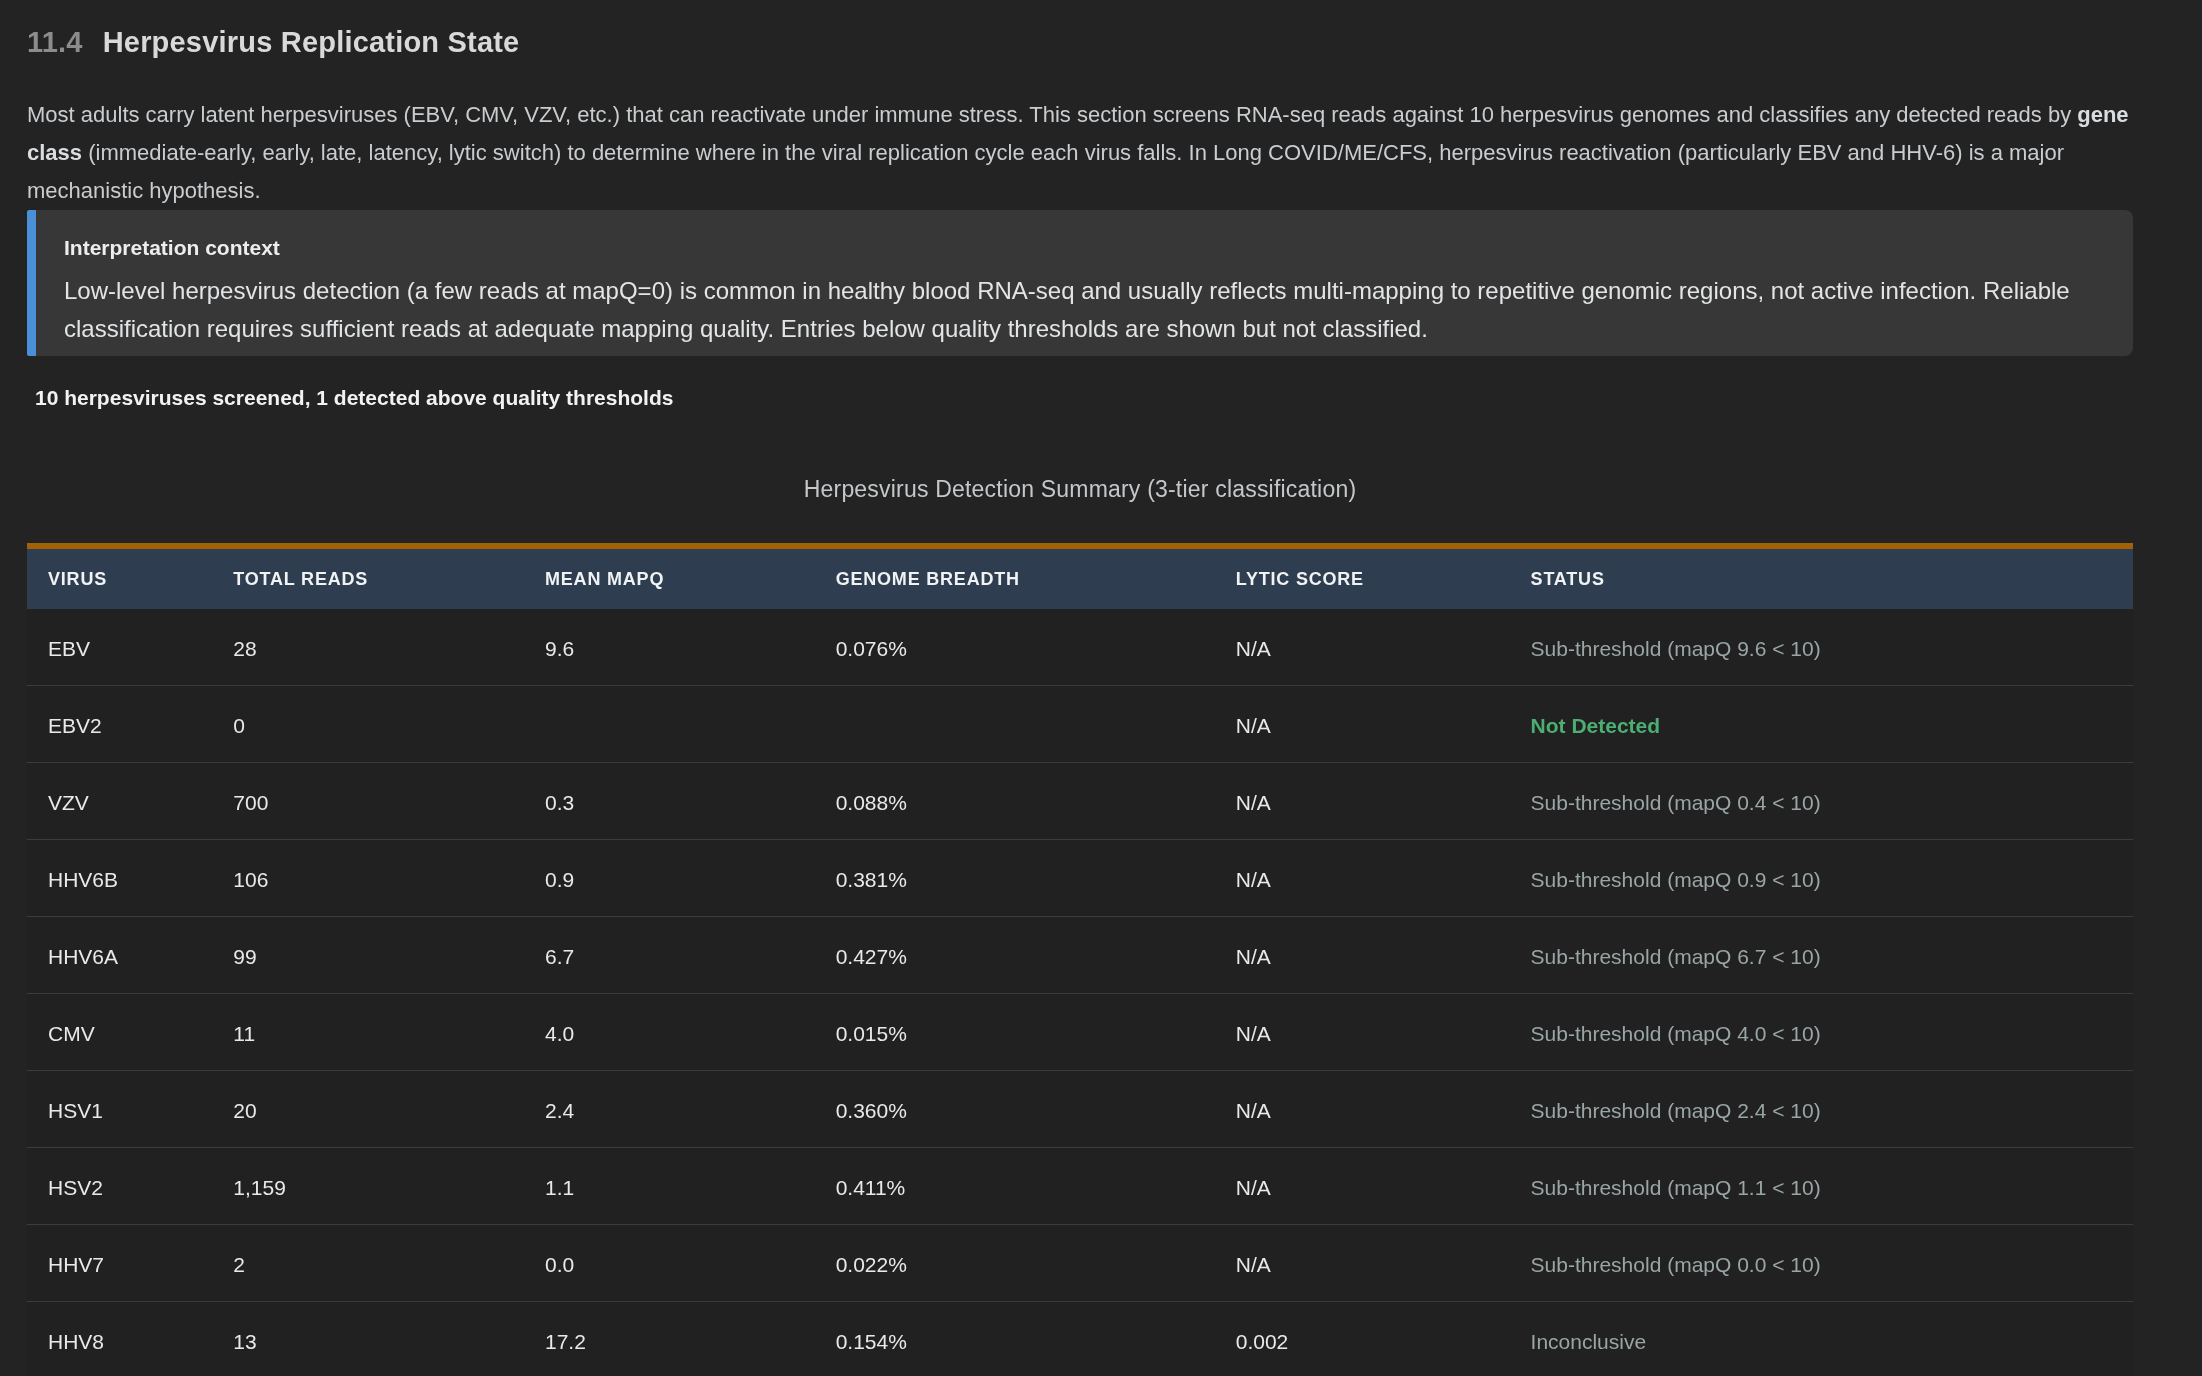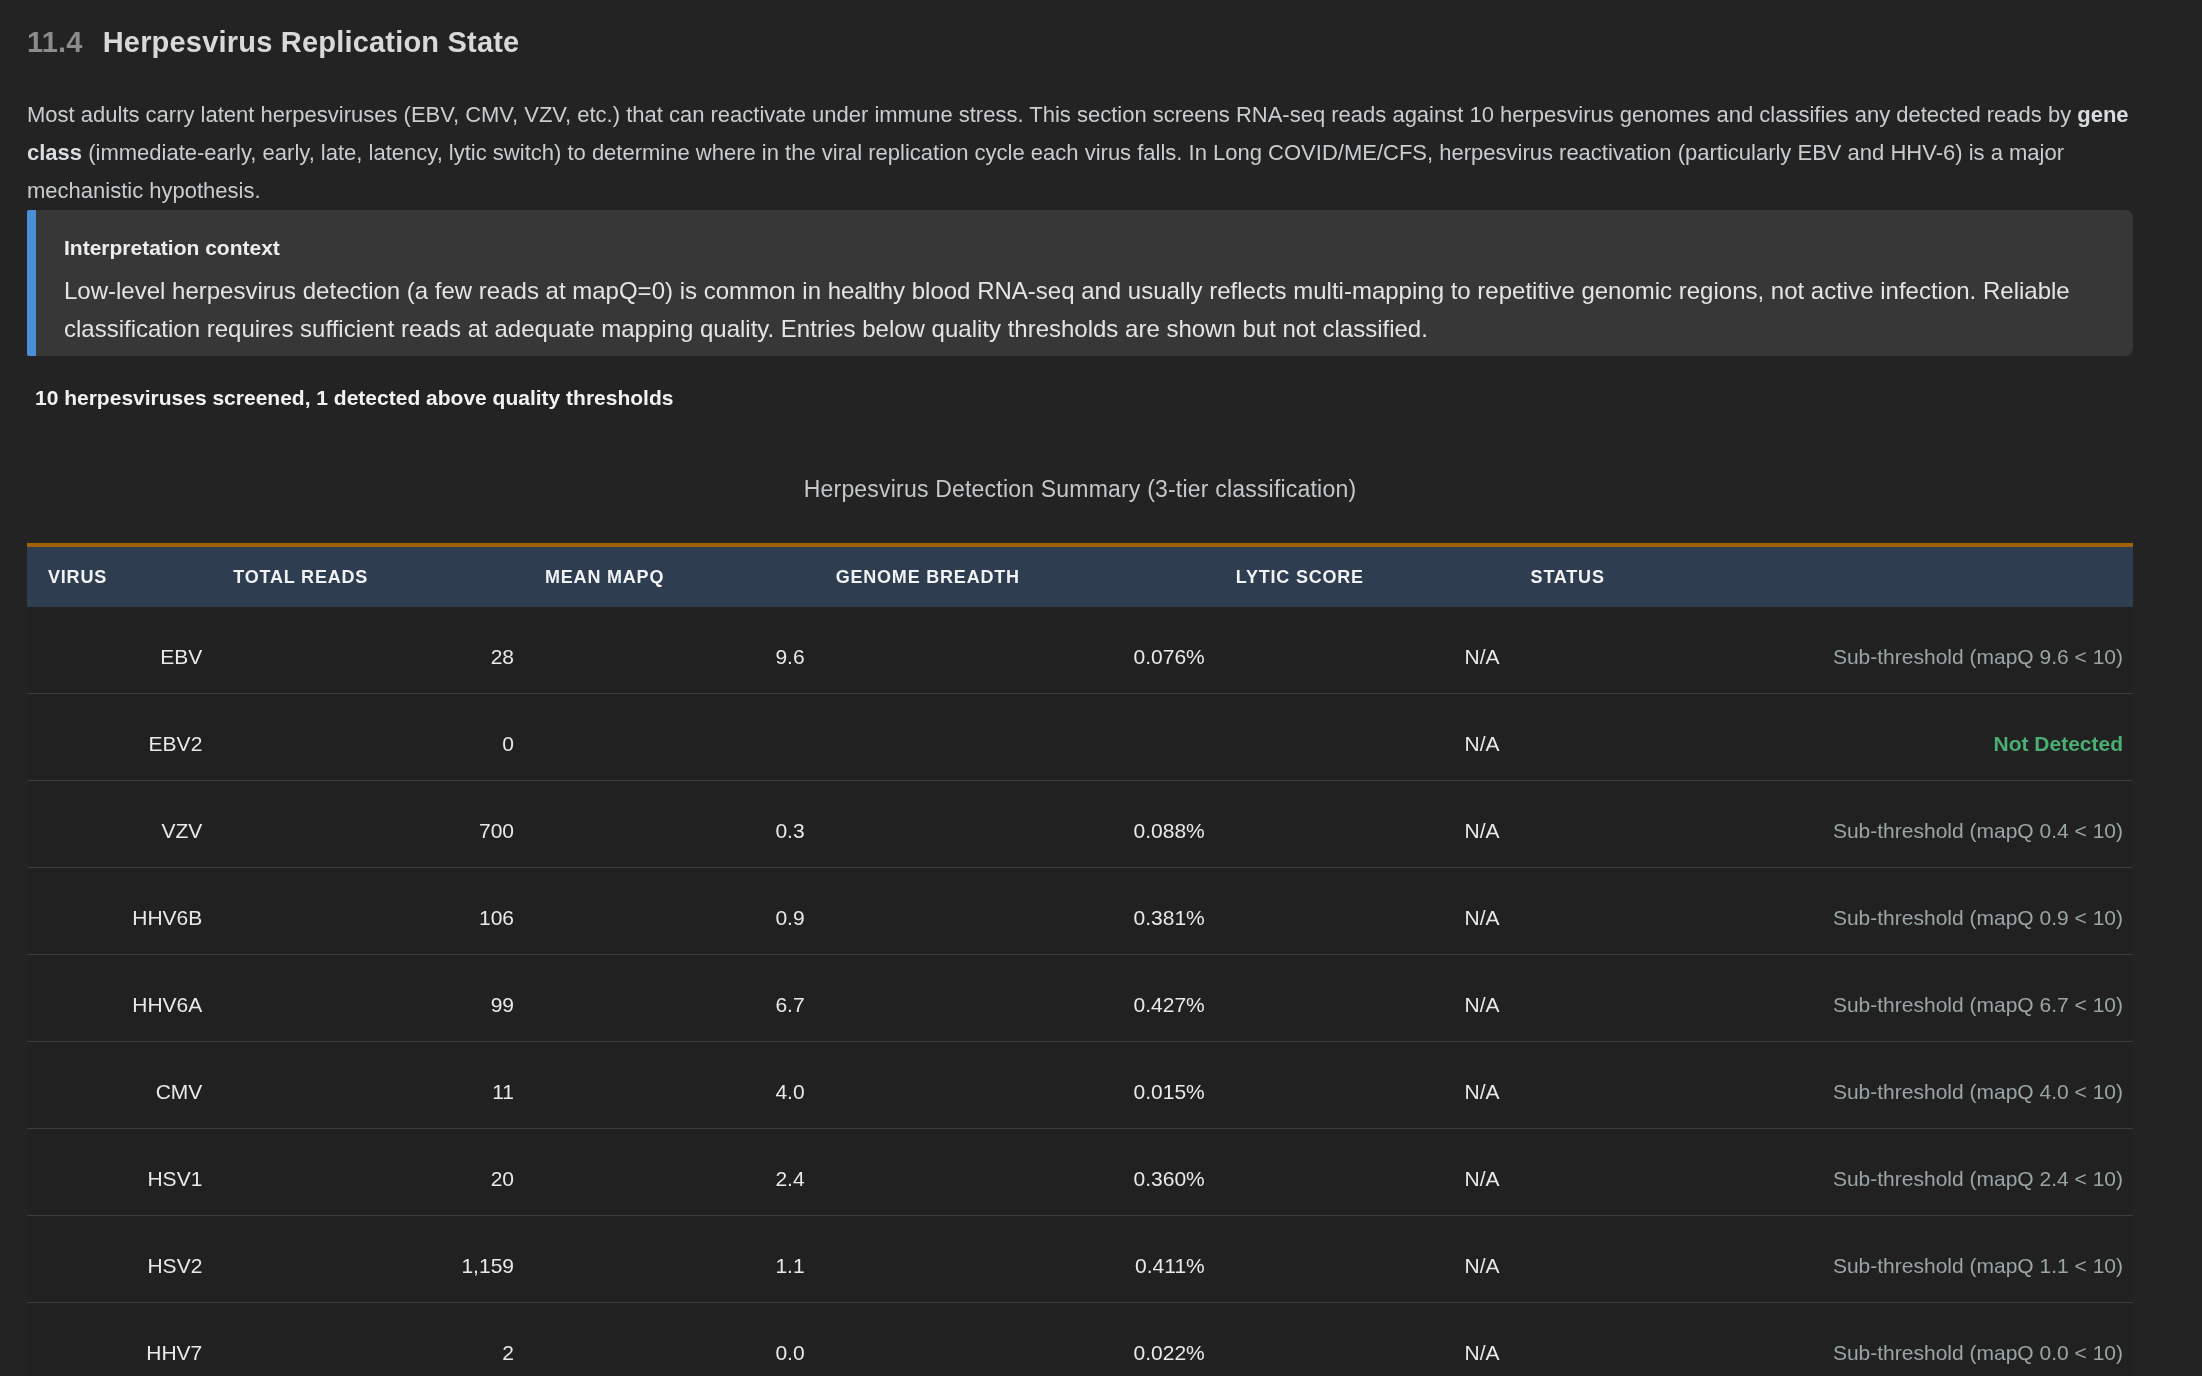--- a/index.html
+++ b/index.html
@@ -61,33 +61,33 @@
     background:#212121;
   }
   col.c-virus{width:8.8%;}
   col.c-reads{width:14.8%;}
   col.c-mapq{width:13.8%;}
   col.c-breadth{width:19.0%;}
   col.c-lytic{width:14.0%;}
   col.c-status{width:29.6%;}
   thead tr{
     background:var(--thead-bg);
-    border-top:4px solid #a16207;
+    border-top:6px solid #a16207;
   }
   th{
     text-align:left;font-size:18px;font-weight:bold;
     color:var(--thead-text);text-transform:uppercase;
     letter-spacing:0.8px;
     padding:20px 10px 19px 21px;
   }
   td{
     font-size:21px;color:var(--cell-text);
-    padding:38px 10px 24px 21px;
+    padding:28px 10px 24px 21px;
     border-bottom:1px solid var(--row-border);
-    white-space:nowrap;overflow:hidden;text-align:right;
+    white-space:nowrap;overflow:hidden;
   }
   td.status-subthreshold,td.status-inconclusive{color:var(--status-gray);}
   td.status-not-detected{color:var(--status-green);font-weight:bold;}
 </style>
 </head>
 <body>
 
 <div>
 
   <h1>

